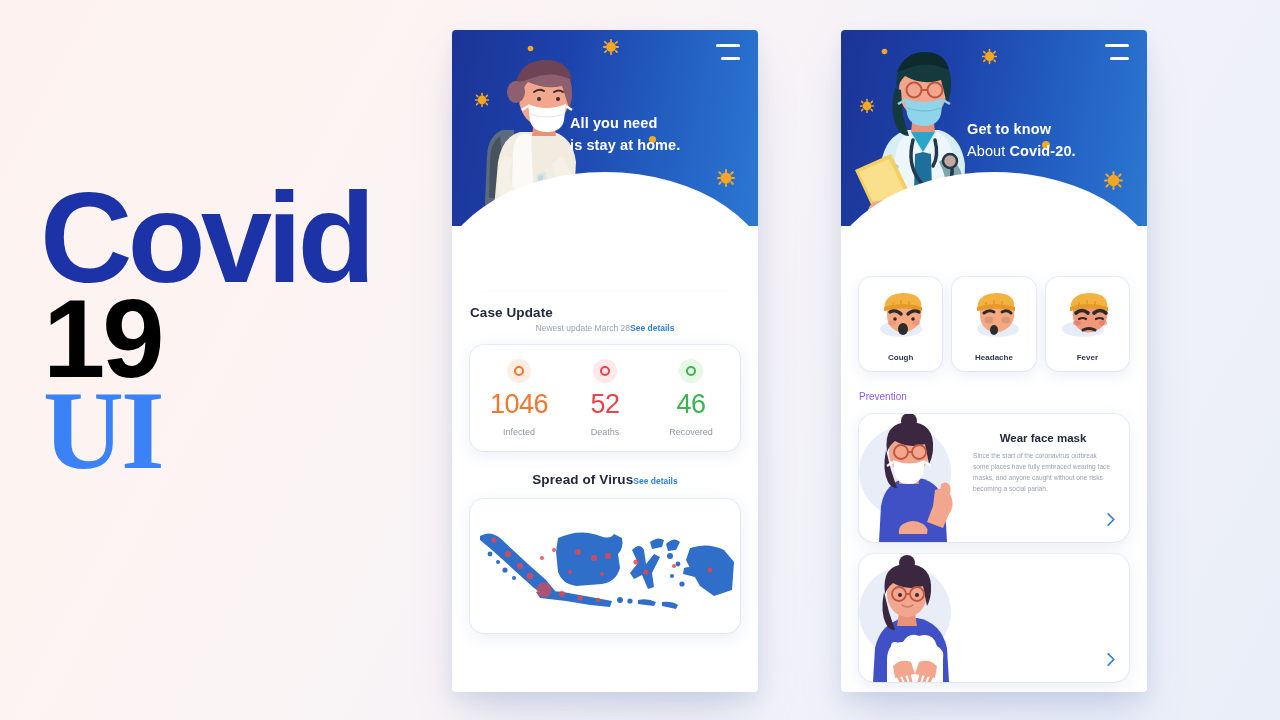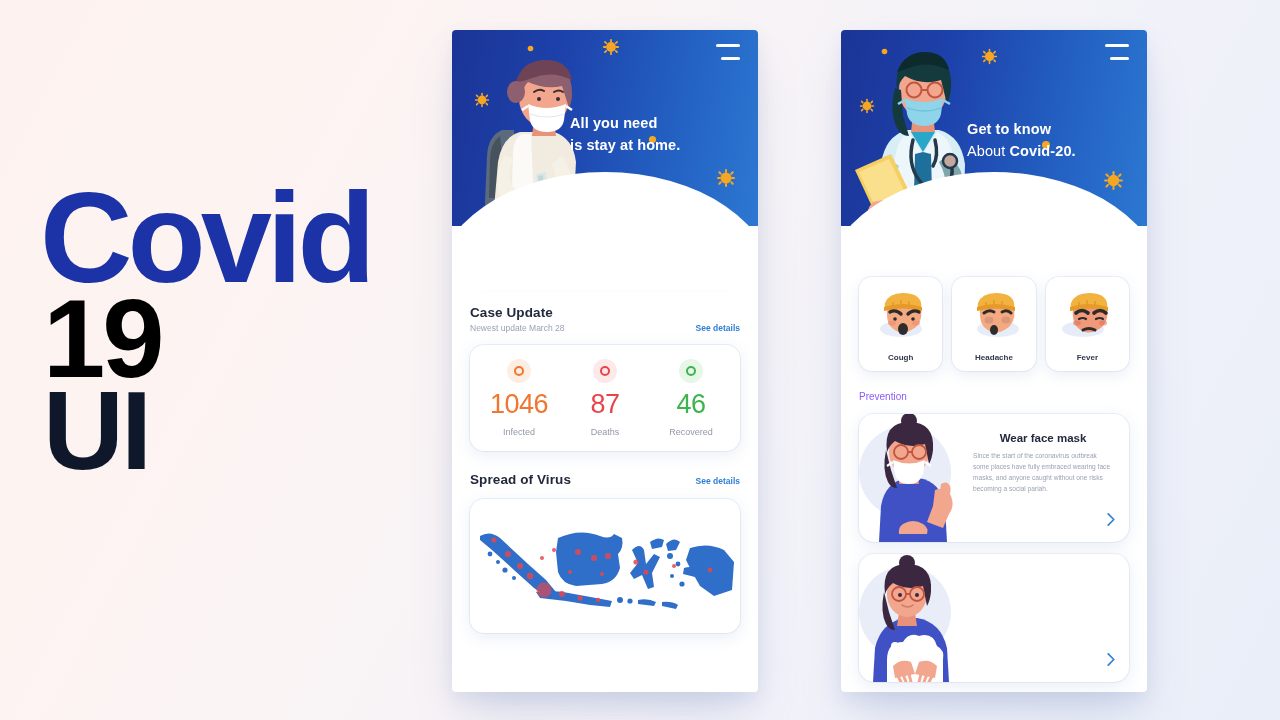--- a/index.html
+++ b/index.html
@@ -19,22 +19,22 @@
   }
   .title-covid{
     font-size:128px; font-weight:bold; color:#1c33a8;
     letter-spacing:-5px; display:block;
   }
   .title-19{
     font-size:112px; font-weight:bold; color:#000000;
     letter-spacing:-3px; display:block; margin-top:-12px; margin-left:3px;
   }
   .title-ui{
-    font-size:112px; font-weight:bold; color:#0f172a;
-    letter-spacing:-3px; display:block; margin-top:-14px; margin-left:3px;
+    font-size:112px; font-weight:bold; color:#3b82f6;
+    letter-spacing:-3px; display:block; margin-top:-14px; margin-left:3px;font-family:Liberation Serif, serif;
   }
 
   
   .phone{
     position:absolute; background:#ffffff; border-radius:4px;
     overflow:hidden;
     box-shadow: 0 26px 46px -12px rgba(120,140,190,0.30),
                 0 8px 18px rgba(130,150,200,0.14);
   }
   #phone-left { left:452px; top:30px; width:306px; height:662px; }
@@ -81,21 +81,21 @@
     margin-top:20px; height:38px; background:#ffffff; border-radius:19px;
     box-shadow:0 2px 9px rgba(120,140,190,0.18), 0 0 0 1px rgba(225,232,245,0.9);
     display:flex; align-items:center; padding:0 14px; cursor:pointer;
   }
   .location .pin{ margin-right:11px; display:flex; }
   .location .loc-text{ font-size:11.5px; color:#2c3752; font-weight:bold; flex:1; }
   .chev{ color:#2f7fd6; }
 
   .sec-head{ margin-top:21px; }
   .sec-title{ font-size:13.5px; font-weight:bold; color:#23293d; letter-spacing:0.1px;}
-  .sec-row{ display:flex; justify-content:space-between; align-items:baseline; margin-top:3px; }
+  .sec-row{ display:flex; justify-content:center; align-items:baseline; margin-top:3px; }
   .sec-sub{ font-size:8.5px; color:#9aa2b4; }
   .see-details{ font-size:8.5px; color:#2f7fd6; font-weight:bold; cursor:pointer; }
 
   .stats-card{
     margin-top:12px; background:#ffffff; border-radius:14px; padding:14px 6px 14px;
     box-shadow:0 4px 16px rgba(120,140,190,0.16), 0 0 0 1px rgba(232,238,248,0.85);
     display:flex;
   }
   .stat{ flex:1; text-align:center; }
   .stat .ring{ margin:0 auto 8px; width:24px; height:24px; border-radius:50%;
@@ -289,21 +289,21 @@
         <div class="ring" style="background:#fdeee3">
             <span style="border-color:#f0762f"></span>
           </div>
         <div class="num" style="color:#f0762f">1046</div>
         <div class="lbl">Infected</div>
       </div>
       <div class="stat">
         <div class="ring" style="background:#fde9ea">
             <span style="border-color:#e8454a"></span>
           </div>
-        <div class="num" style="color:#e8454a">87</div>
+        <div class="num" style="color:#e8454a">52</div>
         <div class="lbl">Deaths</div>
       </div>
       <div class="stat">
         <div class="ring" style="background:#e6f6e7">
             <span style="border-color:#3fb34f"></span>
           </div>
         <div class="num" style="color:#3fb34f">46</div>
         <div class="lbl">Recovered</div>
       </div>
     </div>

